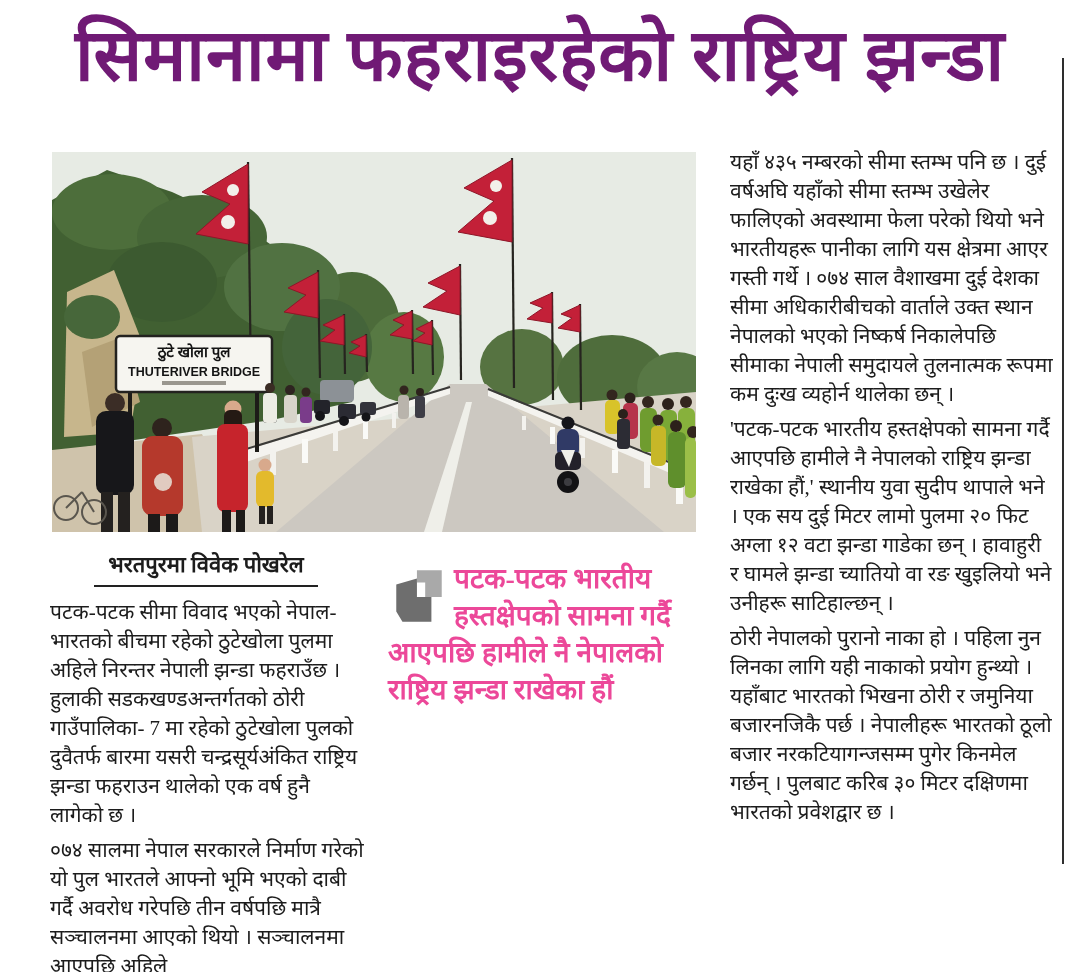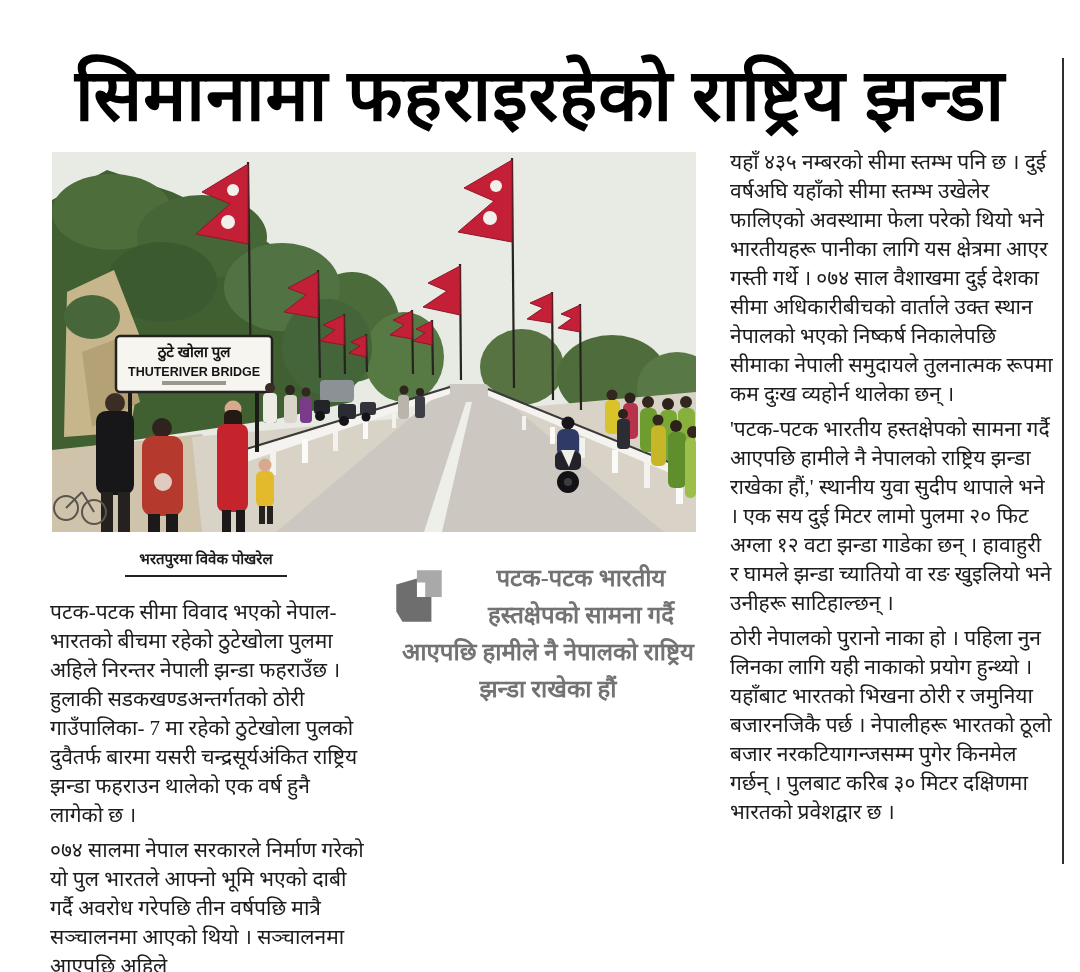--- a/index.html
+++ b/index.html
@@ -2,38 +2,37 @@
 <html><head>
 <meta charset="utf-8">
 <style>
   html,body{margin:0;padding:0;background:#ffffff;}
   .page{
     position:relative;width:1080px;height:972px;background:#ffffff;overflow:hidden;
     font-family:"Liberation Serif","DejaVu Serif",serif;color:#1c1c1c;
   }
   .headline{
     position:absolute;left:0;top:10px;width:100%;text-align:center;
-    font-size:72px;font-weight:700;line-height:1.3;color:#000000;
+    font-size:72px;font-weight:700;line-height:1.3;color:#701a75;
     letter-spacing:1px;
-    margin-top:40px;
   }
   .photo{position:absolute;left:52px;top:152px;width:644px;height:380px;}
   .col-rule{position:absolute;left:1062px;top:58px;width:2px;height:806px;background:#2e2e2e;}
   .byline-wrap{position:absolute;left:50px;top:548px;width:312px;text-align:center;}
   .byline{
-    display:inline-block;font-weight:700;font-size:15px;
+    display:inline-block;font-weight:700;font-size:22px;
     border-bottom:2.5px solid #222;padding:0 14px 7px;
   }
   .col{position:absolute;font-size:21px;line-height:29px;text-align:left;}
   .col p{margin:0 0 6px 0;}
   .col-left{left:50px;top:598px;width:314px;}
   .col-mid{left:388px;top:560px;width:320px;}
   .col-right{left:730px;top:148px;width:324px;}
   .pullquote{
-    font-size:24px;line-height:37px;font-weight:700;text-align:center;color:#737373;
+    font-size:28px;line-height:37px;font-weight:700;text-align:left;color:#ec4899;
     margin-bottom:20px;min-height:190px;
   }
   .pullquote .qicon{float:left;width:58px;height:62px;margin:6px 6px 6px 2px;}
   .midbody{clear:both;}
 </style>
 </head>
 <body>
 
 <div class="page">
 

